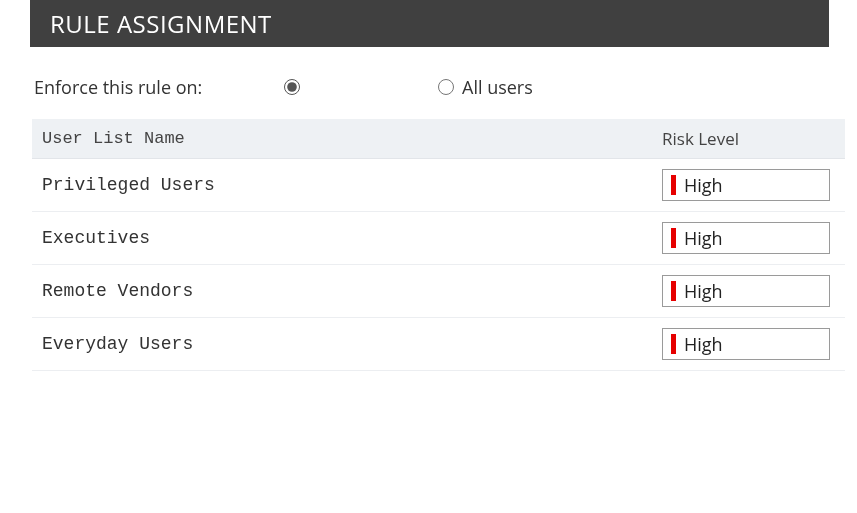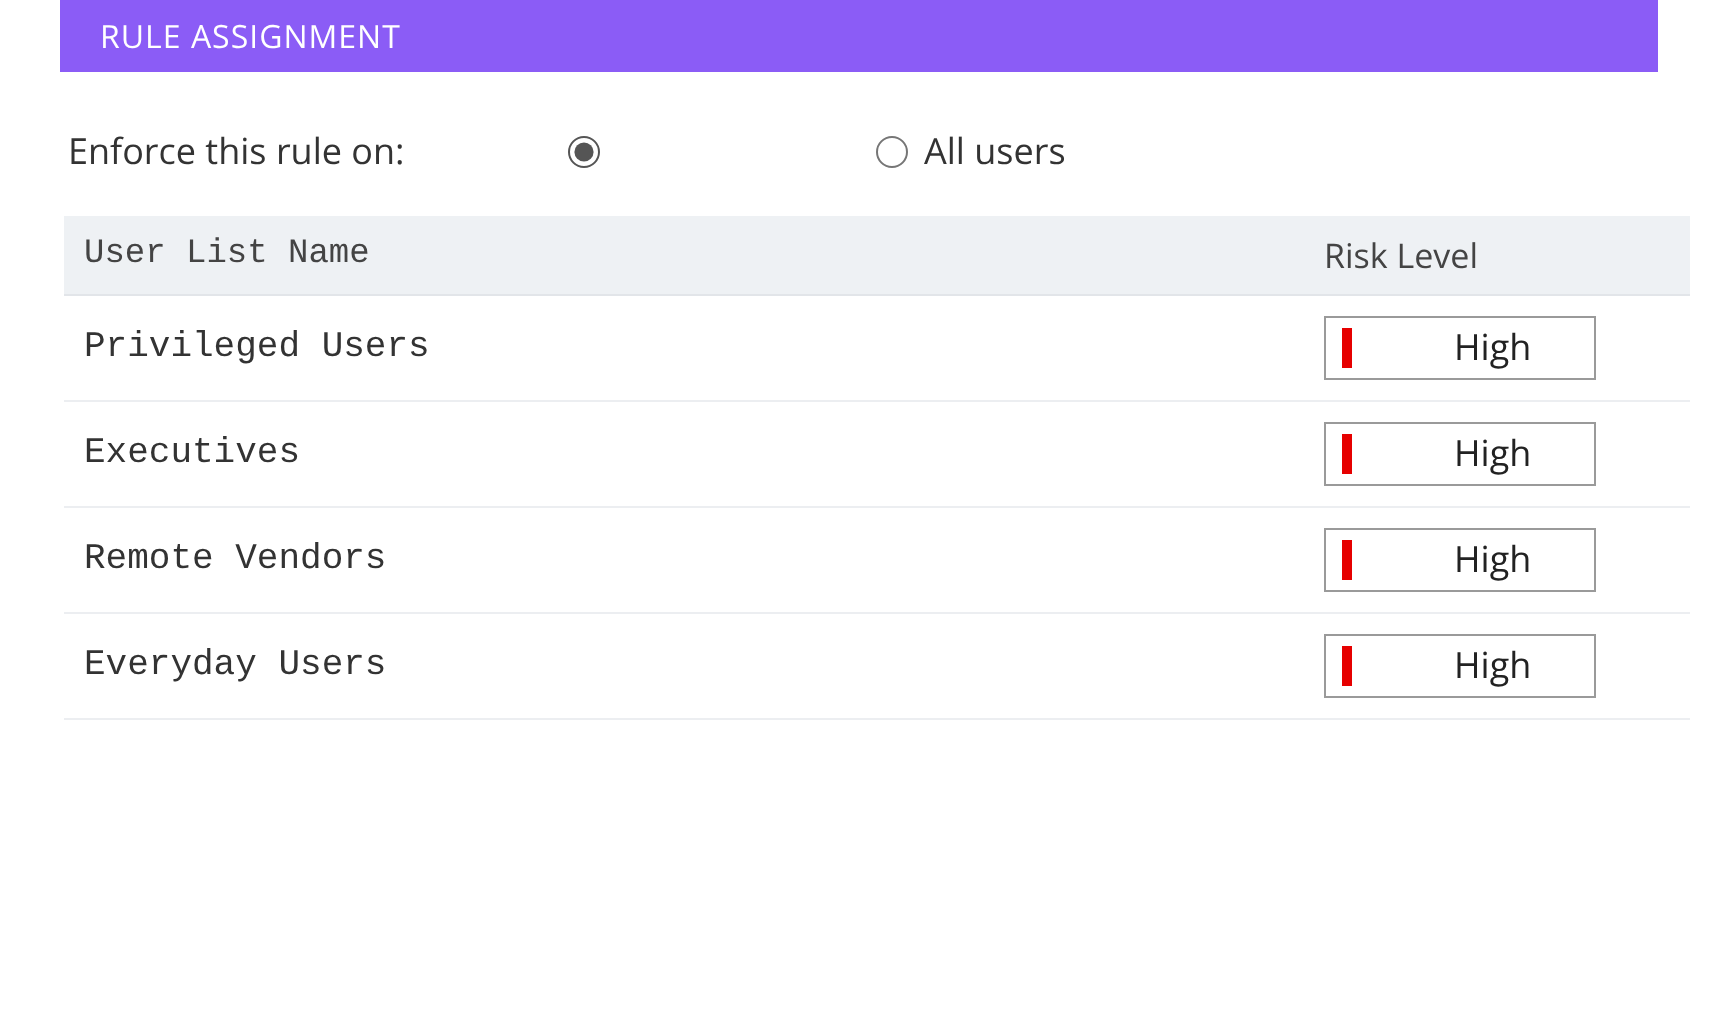--- a/index.html
+++ b/index.html
@@ -7,23 +7,23 @@
       margin: 0;
       padding: 0;
       font-family: "Segoe UI", "Open Sans", Arial, sans-serif;
       background: #fff;
       color: #333;
       width: 857px;
     }
     .wrap { padding: 0 0 30px 0; }
 
     .panel-header {
-      background: #8b5cf6;
+      background: #404040;
       color: #fff;
-      font-size: 16px;
+      font-size: 24px;
       letter-spacing: 0.5px;
       padding: 7px 0 7px 20px;
       margin: 0 28px 0 30px;
       font-weight: 400;
     }
 
     .enforce-row {
       display: flex;
       padding: 28px 0 20px 34px;
       font-size: 18px;
@@ -63,24 +63,23 @@
     }
     .col-name { width: 620px; font-family: Liberation Mono, monospace; }
     .col-risk { width: auto; }
 
     .risk-box {
       display: inline-flex;
       align-items: center;
       border: 1px solid #9a9a9a;
       background: #fff;
       height: 32px;
-      width: 136px;
+      width: 168px;
       padding: 0 8px;
       position: relative;
-      gap: 43px;
     }
     .risk-stripe {
       width: 5px;
       height: 20px;
       margin-right: 8px;
       flex: 0 0 auto;
     }
     .risk-text { font-size: 18px; color: #222; }
   </style>
 </head>

